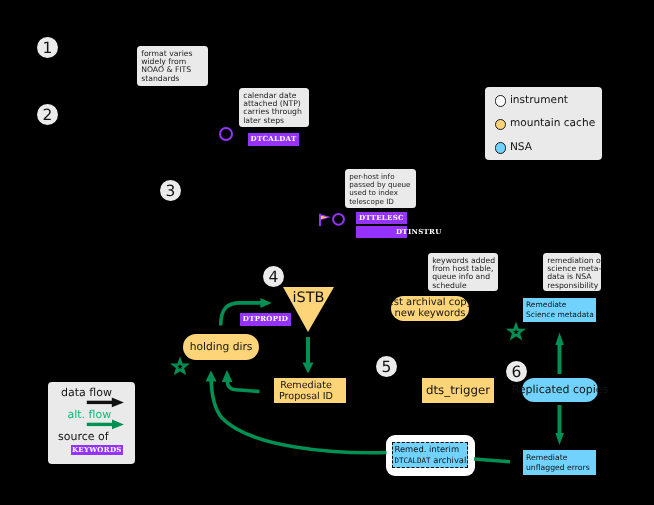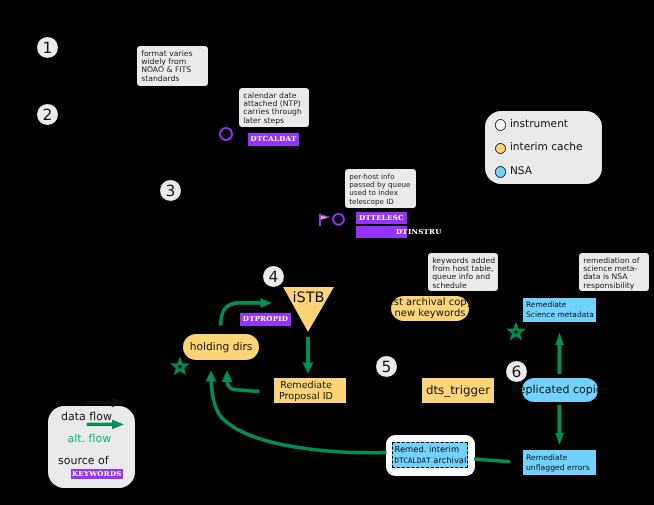--- a/index.html
+++ b/index.html
@@ -11,21 +11,21 @@
        text-align:center;font-size:15.5px;width:21px;height:21px;line-height:22.5px;}
   .note{position:absolute;background:#eaeaea;color:#1c1c1c;border-radius:3.5px;
         font-size:7.7px;line-height:8.2px;box-sizing:border-box;white-space:pre;
         padding:4px 0 0 4.2px;}
   .kw{position:absolute;background:#9533fc;color:#fff;font-family:"DejaVu Serif",serif;
       font-weight:bold;font-size:7px;text-align:center;box-sizing:border-box;letter-spacing:0.3px;}
   .nd{position:absolute;box-sizing:border-box;display:flex;flex-direction:column;
       justify-content:center;color:#131313;white-space:pre;}
   .ctr{align-items:center;text-align:center;}
   .lft{align-items:flex-start;text-align:left;padding-left:3px;}
-  .legend{position:absolute;background:#eaeaea;border-radius:16px;box-sizing:border-box;margin-top:24px;}
+  .legend{position:absolute;background:#eaeaea;border-radius:4px;box-sizing:border-box;}
   .lgt{position:absolute;color:#131313;white-space:pre;}
 </style>
 </head>
 <body>
 
 <div id="stage">
 
   <div class="num" style="left:37px;top:37px;"><span>1</span></div>
   <div class="num" style="left:37px;top:104px;"><span>2</span></div>
   <div class="num" style="left:160px;top:180px;"><span>3</span></div>
@@ -42,21 +42,21 @@
 carries through
 later steps</div>
   <div class="note" style="left:345px;top:169px;width:71px;height:39px;font-size:7.2px;">per-host info
 passed by queue
 used to index
 telescope ID</div>
   <div class="note" style="left:428px;top:253px;width:70px;height:38px;">keywords added
 from host table,
 queue info and
 schedule</div>
-  <div class="note" style="left:543px;top:253px;width:70px;height:38px;margin-left:36px;">remediation of
+  <div class="note" style="left:543px;top:253px;width:58px;height:38px;">remediation of
 science meta-
 data is NSA
 responsibility</div>
 
   <div class="kw" style="left:248px;top:133px;width:51px;height:12.5px;line-height:12.5px;">DTCALDAT</div>
   <div class="kw" style="left:356px;top:212px;width:51px;height:12px;line-height:12px;">DTTELESC</div>
   <div class="kw" style="left:356px;top:225.5px;width:51px;height:12px;line-height:12px;padding-left:40px;">DTINSTRU</div>
   <div class="kw" style="left:240px;top:313px;width:51px;height:12.5px;line-height:12.5px;">DTPROPID</div>
 
   <div class="nd ctr" style="left:183px;top:334px;width:76px;height:26px;background:#fdd478;border-radius:13px;font-size:10.7px;line-height:12px;">holding dirs</div>
@@ -74,21 +74,21 @@
   <div style="position:absolute;left:386px;top:435px;width:89px;height:41px;background:#fff;border-radius:9px;"></div>
   <div style="position:absolute;left:392px;top:442px;width:76px;height:26px;background:#70d2fd;border:1.4px dashed #000;box-sizing:border-box;color:#131313;font-size:8.4px;line-height:11.5px;white-space:pre;display:flex;flex-direction:column;justify-content:center;padding-left:1.5px;">
     <div>Remed. interim</div>
     <div><span style="font-family:'DejaVu Sans Mono',monospace;font-size:7.5px;">DTCALDAT</span><span> archival</span></div>
   </div>
 
   <div class="legend" style="left:485px;top:87px;width:117px;height:73px;">
     <div style="position:absolute;left:9.9px;top:8.2px;width:11.4px;height:11.4px;border-radius:50%;background:#fff;border:1.4px solid #1b1b1b;box-sizing:border-box;"></div>
     <div class="lgt" style="left:24.9px;top:7.8px;font-size:10.6px;line-height:11px;">instrument</div>
     <div style="position:absolute;left:9.9px;top:31.5px;width:11.4px;height:11.4px;border-radius:50%;background:#fdd478;border:1.4px solid #1b1b1b;box-sizing:border-box;"></div>
-    <div class="lgt" style="left:24.9px;top:31.1px;font-size:10.6px;line-height:11px;">interim cache</div>
+    <div class="lgt" style="left:24.9px;top:31.1px;font-size:10.6px;line-height:11px;">mountain cache</div>
     <div style="position:absolute;left:9.9px;top:55.2px;width:11.4px;height:11.4px;border-radius:50%;background:#70d2fd;border:1.4px solid #1b1b1b;box-sizing:border-box;"></div>
     <div class="lgt" style="left:24.9px;top:54.8px;font-size:10.6px;line-height:11px;">NSA</div>
   </div>
 
   <div class="legend" style="left:48px;top:382px;width:87px;height:82px;">
     <div class="lgt" style="left:13px;top:4.5px;font-size:11px;line-height:11px;">data flow</div>
     <div class="lgt" style="left:19.5px;top:27px;font-size:11px;line-height:11px;color:#06bd76;">alt. flow</div>
     <div class="lgt" style="left:10px;top:49px;font-size:11px;line-height:11px;">source of</div>
     <div class="kw" style="left:23px;top:62.5px;width:51.5px;height:10.5px;line-height:10.5px;">KEYWORDS</div>
   </div>

